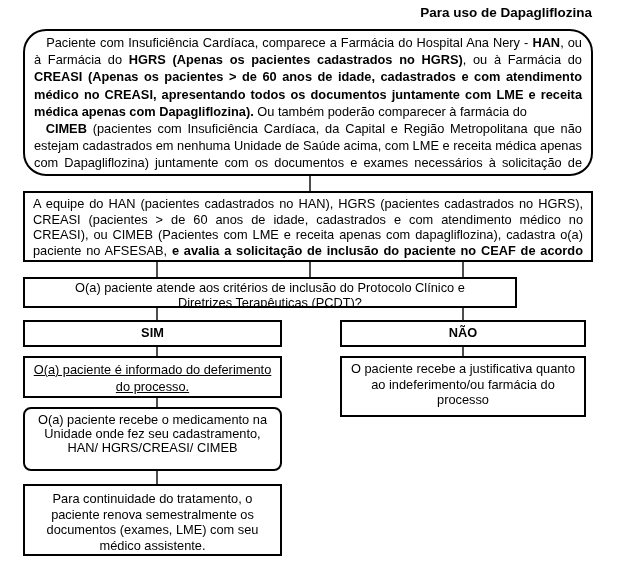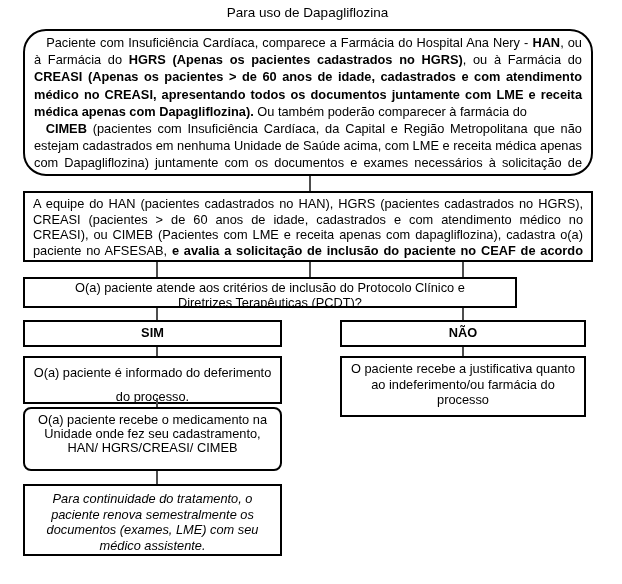--- a/index.html
+++ b/index.html
@@ -16,23 +16,23 @@
   .page{
     position:relative;
     width:622px;height:584px;
     background:var(--background);
     color:var(--text);
     overflow:hidden;
   }
   .title{
     position:absolute;
     left:23px;top:5px;width:569px;
-    text-align:center;
+    text-align:right;
     font-size:13.5px;
-    font-weight:normal;
+    font-weight:bold;
   }
   .box{
     position:absolute;
     box-sizing:border-box;
     border:2px solid var(--border);
     background:var(--background);
     font-size:12.8px;
     overflow:hidden;
   }
   .justify{text-align:justify;}
@@ -57,34 +57,34 @@
   }
   #box-sim{
     left:23px;top:320px;width:259px;height:27px;
     line-height:22px;font-size:12.8px;
   }
   #box-nao{
     left:340px;top:320px;width:246px;height:27px;
     line-height:22px;font-size:12.8px;
   }
   #box-deferimento{
-    left:23px;top:356px;width:259px;height:48px;
-    padding:3px 8px;line-height:24px;
+    left:23px;top:356px;width:259px;height:42px;
+    padding:3px 8px;line-height:17px;text-decoration:underline;
   }
   #box-justificativa{
     left:340px;top:356px;width:246px;height:61px;
     padding:3px 4px;line-height:15.5px;
   }
   #box-medicamento{
     left:23px;top:407px;width:259px;height:64px;
     padding:4px 8px;line-height:14px;border-radius:8px;
   }
   #box-continuidade{
     left:23px;top:484px;width:259px;height:72px;
-    padding:5px 8px;line-height:15.5px;font-style:italic;
+    padding:5px 8px;line-height:15.5px;
   }
 </style>
 </head>
 <body>
 
 <div class="page">
 
   <div class="title">Para uso de Dapagliflozina</div>
 
   <div class="box justify" id="box-intro"><span>&nbsp;&nbsp;&nbsp;Paciente com Insuficiência Cardíaca, comparece a Farmácia do Hospital Ana Nery - </span><span style="font-weight: bold;">HAN</span><span>, ou à Farmácia do </span><span style="font-weight: bold;">HGRS (Apenas os pacientes cadastrados no HGRS)</span><span>, ou à Farmácia do </span><span style="font-weight: bold;">CREASI (Apenas os pacientes &gt; de 60 anos de idade, cadastrados e com atendimento médico no CREASI, apresentando todos os documentos juntamente com LME e receita médica apenas com Dapagliflozina).</span><span> Ou também poderão comparecer à farmácia do</span><br><span>&nbsp;&nbsp;</span><span style="font-weight: bold;">CIMEB</span><span> (pacientes com Insuficiência Cardíaca, da Capital e Região Metropolitana que não estejam cadastrados em nenhuma Unidade de Saúde acima, com LME e receita médica apenas com Dapagliflozina) juntamente com os documentos e exames necessários à solicitação de medicamento para </span><span style="font-weight: bold;">insuficiência Cardíaca com Fração na Ejeção Reduzida.</span></div>

